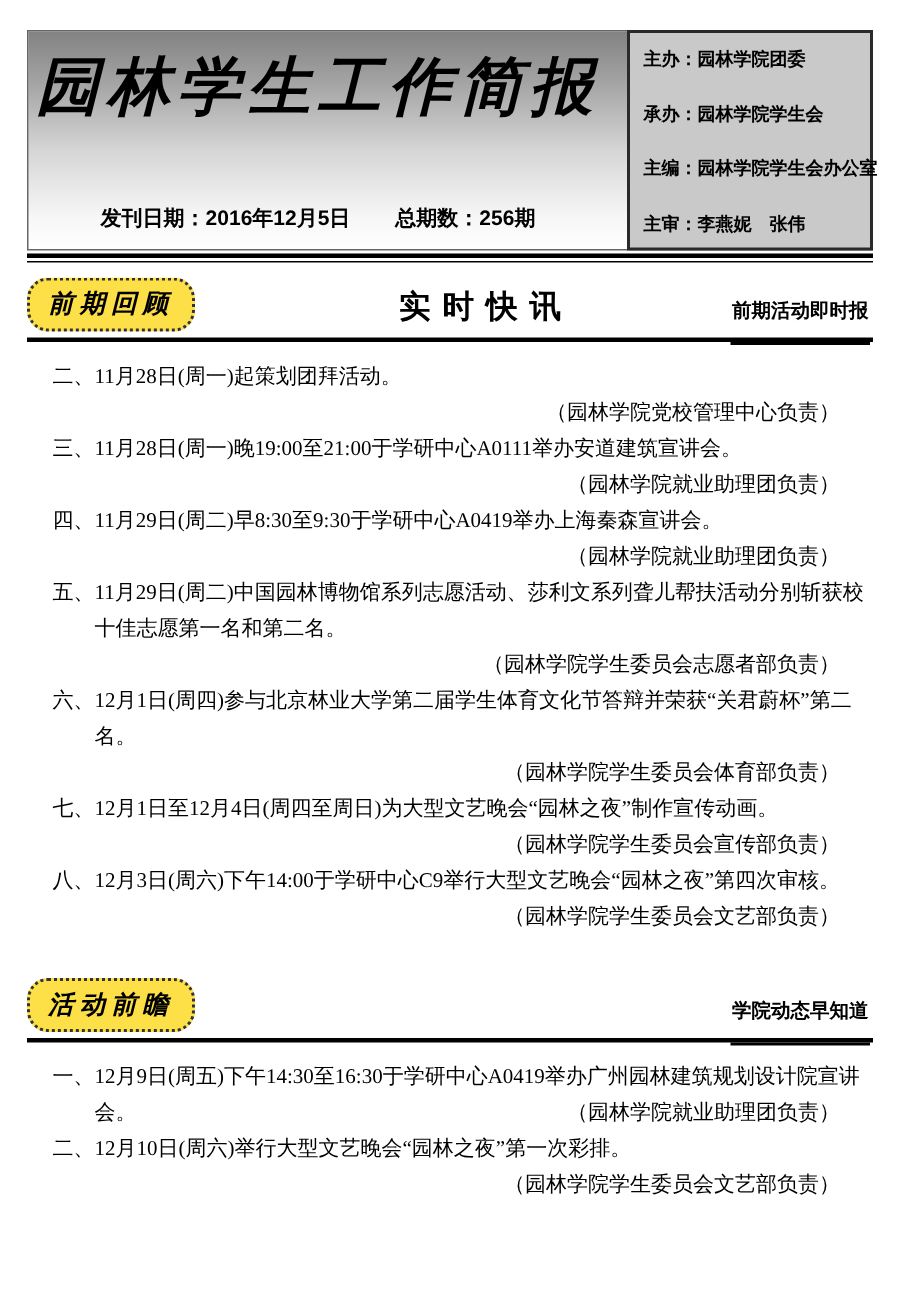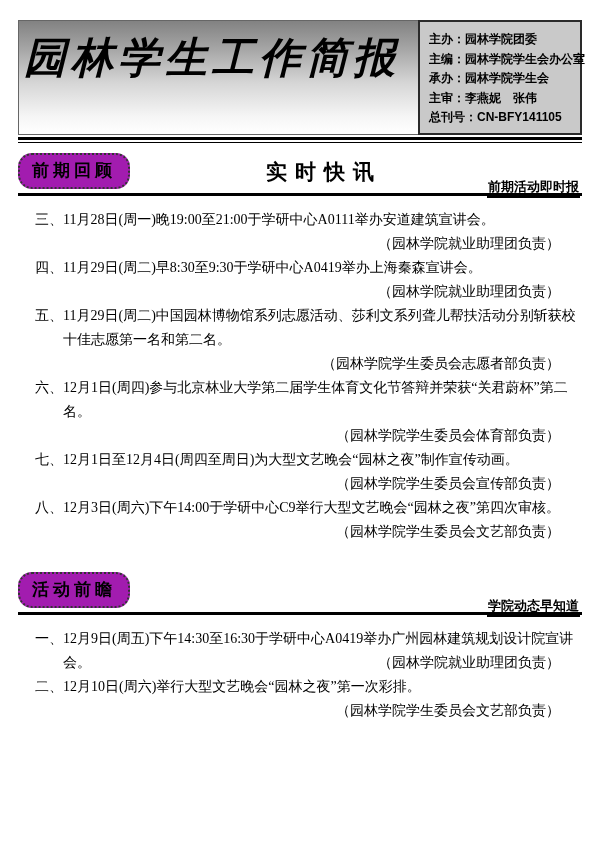--- a/index.html
+++ b/index.html
@@ -5,21 +5,21 @@
   html,body { margin:0; padding:0; }
   body {
     width:600px; height:866px; background:#ffffff; color:#000;
     font-family:"Liberation Serif","DejaVu Serif",serif;
     overflow:hidden;
   }
   .page { box-sizing:border-box; width:600px; height:866px; padding:20px 18px 0 18px; }
 
   
   .banner {
-    position:relative; height:115px; box-sizing:border-box;
+    position:relative; height:147px; box-sizing:border-box;
     border:1px solid #666;
     background:linear-gradient(180deg,#828282 0%,#a6a6a6 25%,#d6d6d6 55%,#f6f6f6 85%,#ffffff 100%);
   }
   .banner-title {
     position:absolute; left:0; top:16px; width:386px; text-align:center;
     font-family:"DejaVu Serif","Liberation Serif",serif;
     font-weight:bold; font-style:italic; font-size:42px; line-height:1;
     letter-spacing:5px; white-space:nowrap;
   }
   .banner-meta {
@@ -36,69 +36,75 @@
     font-family:"Liberation Sans","DejaVu Sans",sans-serif;
     font-weight:bold; font-size:12px; white-space:nowrap;
   }
   .double-rule { margin-top:2px; height:2px; border-top:3px solid #000; border-bottom:1px solid #000; }
 
   
   .section-head { position:relative; height:42px; border-bottom:3px solid #000; margin-top:8px; }
   .section-head.second { margin-top:26px; }
   .badge {
     position:absolute; left:0; bottom:4px;
-    background:#a21caf; border:2px dotted #333; border-radius:14px;
+    background:#fde047; border:2px dotted #333; border-radius:14px;
     padding:4px 12px 5px 12px;
-    font-weight:bold; font-size:17px; letter-spacing:4px;
+    font-weight:bold; font-style:italic; font-size:17px; letter-spacing:4px;
     white-space:nowrap;
   }
   .sec-title {
     text-align:center; padding-top:7px;
     font-family:"Liberation Sans","DejaVu Sans",sans-serif;
     font-weight:bold; font-size:21px; letter-spacing:8px; text-indent:8px;padding-left:40px;
   }
   .tagline {
     position:absolute; right:2px; bottom:-5px;
     font-family:Liberation Sans, sans-serif;
     font-weight:bold; font-size:13px;
-    border-bottom:2px solid #000; padding:0 1px 0 1px; white-space:nowrap;
+    border-bottom:2px solid #000; padding:0 1px 12px 1px; white-space:nowrap;
   }
 
   
   .list { margin-top:12px; padding-left:17px; font-size:14px; line-height:24px; }
   .item { margin:0; }
   .itext { margin:0; padding-left:28px; text-indent:-28px; }
   .iresp { margin:0; text-align:right; padding-right:22px; }
   .inline-resp { position:relative; }
   .inline-resp .iresp { position:absolute; right:0; bottom:0; padding-right:22px; }
 </style>
 </head>
 <body>
 
 <div class="page">
 
   <div class="banner">
     <div class="banner-title">园林学生工作简报</div>
+    <div class="banner-meta">
+      <span>发刊日期：</span><span>2016年12月5日</span><span class="meta-gap"></span><span>总期数：</span><span>256期</span>
+    </div>
     <div class="infobox">
       <div class="info-row"><span>主办：</span><span>园林学院团委</span></div>
+      <div class="info-row"><span>承办：</span><span>园林学院学生会</span></div>
       <div class="info-row"><span>主编：</span><span>园林学院学生会办公室</span></div>
-      <div class="info-row"><span>承办：</span><span>园林学院学生会</span></div>
       <div class="info-row"><span>主审：</span><span>李燕妮　张伟</span></div>
-      <div class="info-row"><span>总刊号：</span><span>CN-BFY141105</span></div>
     </div>
   </div>
   <div class="double-rule"></div>
 
   <div class="section-head">
     <div class="badge">前期回顾</div>
     <div class="sec-title">实时快讯</div>
     <div class="tagline">前期活动即时报</div>
   </div>
 
   <div class="list">
+    <div class="item">
+      <p class="itext"><span>二、</span><span>11月28日(周一)起策划团拜活动。</span></p>
+      <p class="iresp">（园林学院党校管理中心负责）</p>
+    </div>
     <div class="item">
       <p class="itext"><span>三、</span><span>11月28日(周一)晚19:00至21:00于学研中心A0111举办安道建筑宣讲会。</span></p>
       <p class="iresp">（园林学院就业助理团负责）</p>
     </div>
     <div class="item">
       <p class="itext"><span>四、</span><span>11月29日(周二)早8:30至9:30于学研中心A0419举办上海秦森宣讲会。</span></p>
       <p class="iresp">（园林学院就业助理团负责）</p>
     </div>
     <div class="item">
       <p class="itext"><span>五、</span><span>11月29日(周二)中国园林博物馆系列志愿活动、莎利文系列聋儿帮扶活动分别斩获校十佳志愿第一名和第二名。</span></p>

